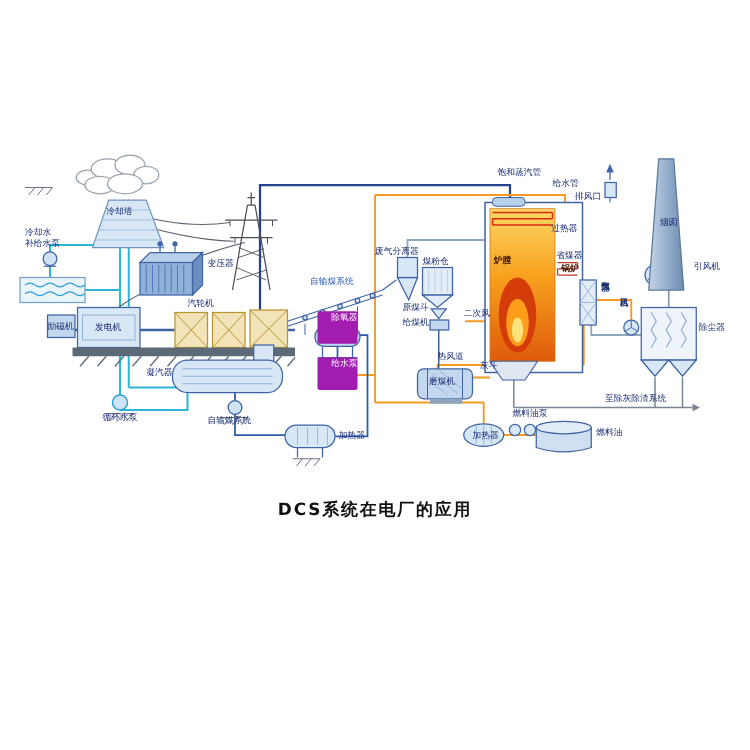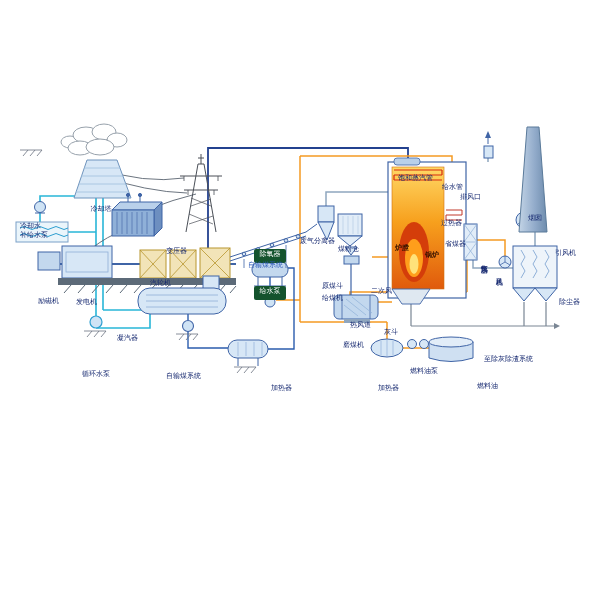--- a/index.html
+++ b/index.html
@@ -1,25 +1,25 @@
 <!DOCTYPE html>
 <html><head>
 <meta charset="utf-8">
 <style>
   * { box-sizing: border-box; }
   html,body { margin:0; padding:0; background:#fff; }
   .page { position:relative; width:600px; height:600px; background:#fff;
           font-family:"DejaVu Sans","Liberation Sans",sans-serif; overflow:hidden; }
   .page svg { position:absolute; left:0; top:0; }
-  .lbl { position:absolute; font-size:7px; line-height:1.25; color:#14276f; white-space:pre-line;margin-top:40px; }
+  .lbl { position:absolute; font-size:7px; line-height:1.25; color:#14276f; white-space:pre-line; }
   .lbl.blue { color:#2a58b8; }
   .lbl.dark { color:#3a1400;font-weight:bold; }
   .lbl.vert { writing-mode:vertical-rl; text-orientation:upright; letter-spacing:0.5px; }
-  .badge { position:absolute; width:32px; height:14px; line-height:10px; background:#14532d;
-           color:#fff; font-size:7px; text-align:center; border-radius:2px; }
+  .badge { position:absolute; width:32px; height:26px; line-height:10px; background:#a21caf;
+           color:#fff; font-size:7px; text-align:right; border-radius:2px; }
   .title { position:absolute; left:0; top:399px; width:600px; text-align:center;
            font-size:13.5px; font-weight:bold; letter-spacing:1.5px; color:#111; }
 </style>
 </head>
 <body>
 
 <div class="page">
 
 <svg width="600" height="600" viewBox="0 0 600 600">
   <defs>
@@ -207,21 +207,21 @@
     <path d="M381,341 V355 M387,340 V356 M393,341 V355" stroke="#8fb0d8" stroke-width="0.7"></path>
   </g>
   <g stroke="#6b7280" stroke-width="0.8" fill="none">
     <path transform="translate(20,150)" d="M0,0 H22 M3,6 L8,0 M10,6 L15,0 M17,6 L22,0"></path>
     <path transform="translate(84,331)" d="M0,0 H22 M3,6 L8,0 M10,6 L15,0 M17,6 L22,0"></path>
     <path transform="translate(176,334)" d="M0,0 H22 M3,6 L8,0 M10,6 L15,0 M17,6 L22,0"></path>
     <path transform="translate(234,367)" d="M0,0 H22 M3,6 L8,0 M10,6 L15,0 M17,6 L22,0"></path>
   </g>
 </svg>
 
-<div class="lbl" style="left:85px;top:165px;width:32px;text-align:center">冷却塔</div>
+<div class="lbl" style="left:85px;top:165px;width:32px;text-align:left">冷却塔</div>
 <div class="lbl" style="left:20px;top:182px;width:48px;text-align:left">冷却水
 补给水泵</div>
 <div class="lbl" style="left:166px;top:207px">变压器</div>
 <div class="lbl" style="left:38px;top:257px">励磁机</div>
 <div class="lbl" style="left:76px;top:258px">发电机</div>
 <div class="lbl" style="left:150px;top:239px">汽轮机</div>
 <div class="lbl" style="left:117px;top:294px">凝汽器</div>
 <div class="lbl" style="left:82px;top:330px">循环水泵</div>
 <div class="lbl" style="left:166px;top:332px">自输煤系统</div>
 <div class="lbl" style="left:271px;top:344px">加热器</div>
@@ -229,31 +229,32 @@
 <div class="badge" style="left:254px;top:286px">给水泵</div>
 <div class="lbl blue" style="left:248px;top:221px">自输煤系统</div>
 <div class="lbl" style="left:300px;top:197px">废气分离器</div>
 <div class="lbl" style="left:338px;top:205px">煤粉仓</div>
 <div class="lbl" style="left:322px;top:242px">原煤斗</div>
 <div class="lbl" style="left:322px;top:254px">给煤机</div>
 <div class="lbl" style="left:371px;top:247px">二次风</div>
 <div class="lbl" style="left:350px;top:281px">热风道</div>
 <div class="lbl" style="left:343px;top:301px">磨煤机</div>
 <div class="lbl dark" style="left:395px;top:204px">炉膛</div>
-<div class="lbl dark" style="left:425px;top:211px">锅炉</div>
+<div class="lbl dark" style="left:449px;top:211px">锅炉</div>
 <div class="lbl" style="left:441px;top:179px">过热器</div>
 <div class="lbl" style="left:445px;top:200px">省煤器</div>
 <div class="lbl" style="left:398px;top:134px">饱和蒸汽管</div>
 <div class="lbl" style="left:442px;top:143px">给水管</div>
 <div class="lbl" style="left:460px;top:153px">排风口</div>
 <div class="lbl" style="left:528px;top:174px">烟囱</div>
 <div class="lbl" style="left:555px;top:209px">引风机</div>
 <div class="lbl vert" style="left:479px;top:219px">空气预热器</div>
 <div class="lbl vert" style="left:494px;top:232px">送风机</div>
 <div class="lbl" style="left:559px;top:258px">除尘器</div>
 <div class="lbl" style="left:384px;top:288px">灰斗</div>
 <div class="lbl" style="left:484px;top:315px">至除灰除渣系统</div>
 <div class="lbl" style="left:410px;top:327px">燃料油泵</div>
 <div class="lbl" style="left:378px;top:344px">加热器</div>
 <div class="lbl" style="left:477px;top:342px">燃料油</div>
 
+<div class="title">DCS系统在电厂的应用</div>
 
 </div>
 
 </body></html>

